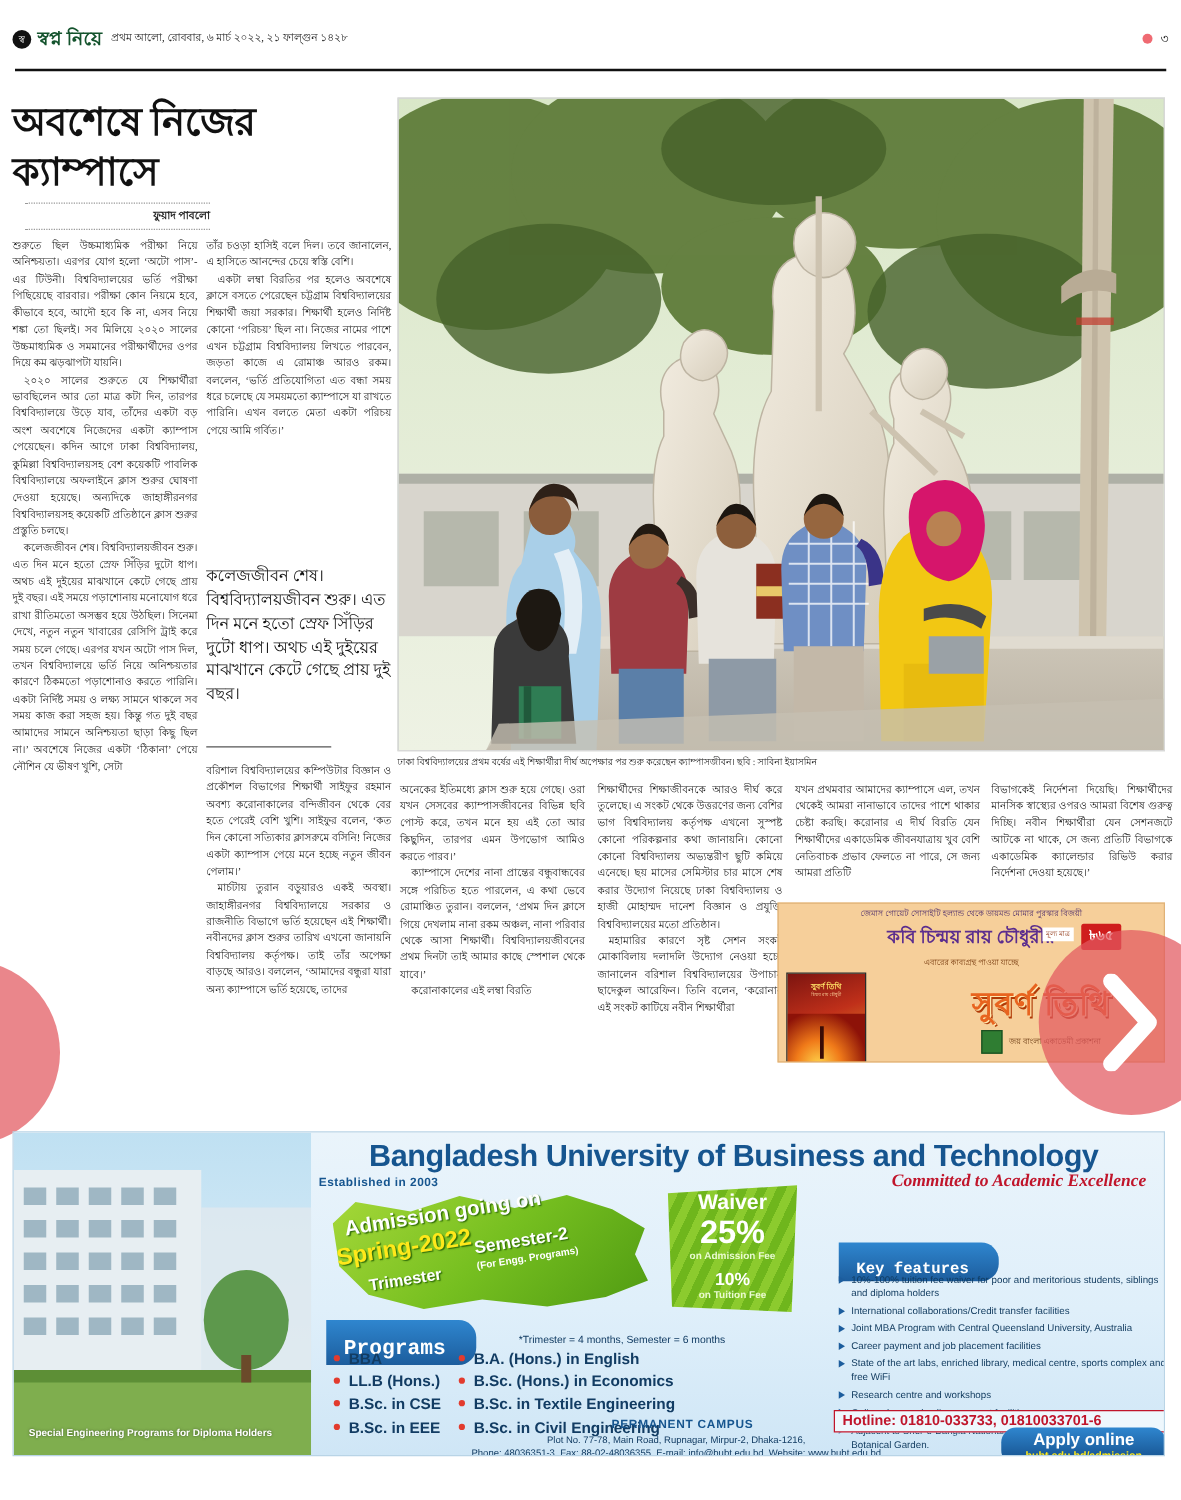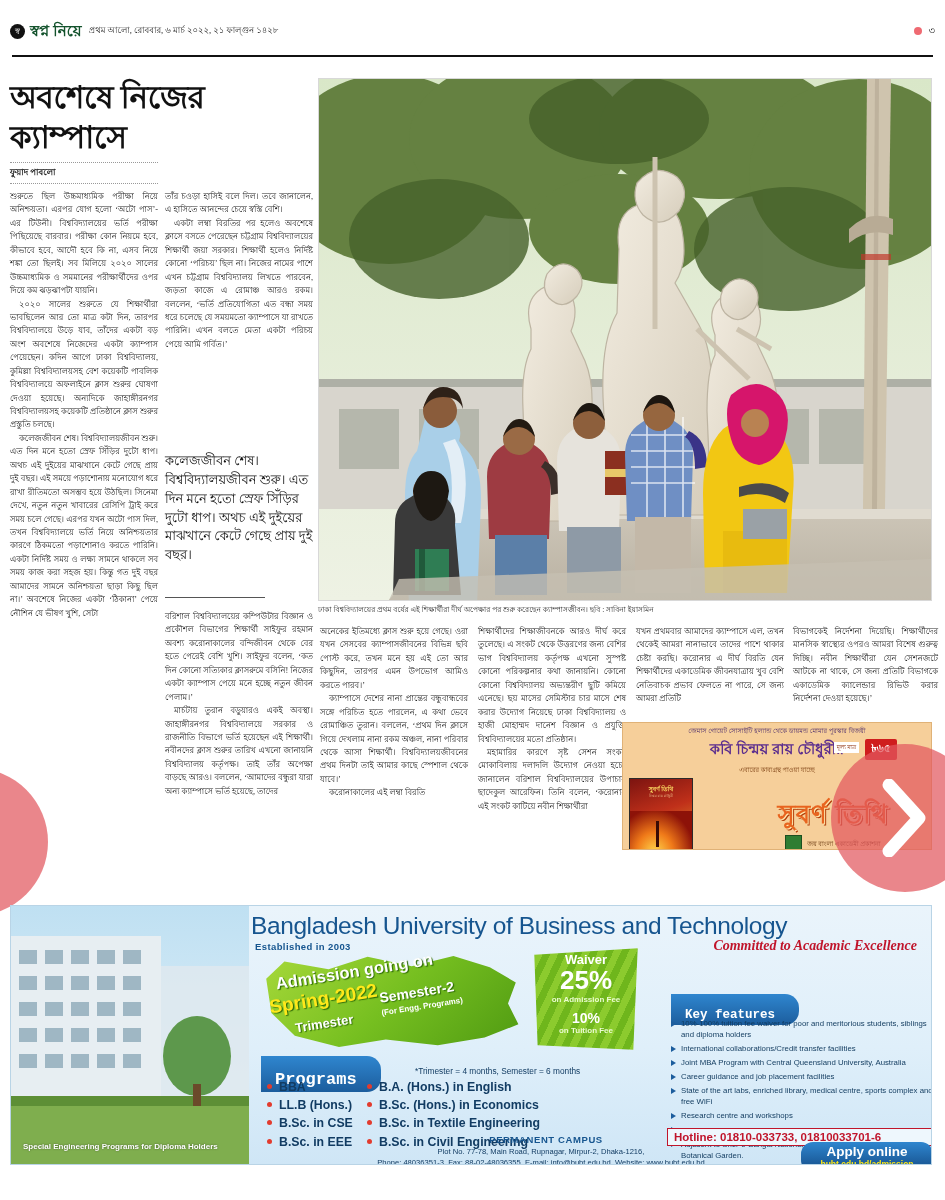--- a/index.html
+++ b/index.html
@@ -32,21 +32,21 @@
   .page-num{font-size:10px;color:#222;}
 
   .rule-top{position:absolute;left:12px;right:12px;top:55px;height:2px;background:#111;}
 
   
   .headline{
     position:absolute;left:10px;top:78px;width:295px;
     font-size:31px;line-height:1.28;font-weight:bold;color:#111;
     letter-spacing:-0.3px;
   }
-  .byline-box{position:absolute;left:10px;top:162px;width:148px;}
+  .byline-box{position:absolute;left:20px;top:162px;width:148px;text-align:right;}
   .dotline{border-top:1.5px dotted #999;height:0;margin:0;}
   .byline{font-size:8.5px;font-weight:bold;color:#222;padding:3px 0;}
 
   
   .col{
     position:absolute;
     font-size:8.3px;line-height:1.62;
     text-align:justify;color:#1c1c1c;
   }
   .col p{margin:0;text-indent:9px;}
@@ -88,21 +88,21 @@
   .bookad-top{
     text-align:center;font-size:6.4px;color:#4a2a6a;padding-top:3px;letter-spacing:.1px;
   }
   .bookad-title{
     text-align:center;font-size:14.5px;font-weight:bold;color:#5b2d8e;
     margin-top:1px;letter-spacing:.2px;
   }
   .bookad-sub{
     text-align:center;font-size:6.4px;color:#7a3d10;margin-top:3px;
   }
-  .bookad-body{display:flex;align-items:flex-end;padding:0 6px;gap:40px;}
+  .bookad-body{display:flex;align-items:center;padding:0 6px;gap:40px;}
   .book-cover{
     width:62px;height:74px;margin-top:2px;flex:0 0 auto;
     background:linear-gradient(160deg,#7c1410 0%,#c0301a 45%,#e8a62a 100%);
     border:1.5px solid #2b2b2b;position:relative;overflow:hidden;
   }
   .book-cover .bc-title{
     position:absolute;top:5px;left:0;right:0;text-align:center;
     font-size:6px;color:#ffe066;font-weight:bold;
   }
   .book-cover .bc-sub{
@@ -152,21 +152,22 @@
     background:linear-gradient(180deg,#eaf4fb 0%,#dfeffa 55%,#cfe6f6 100%);
     border:1px solid #b9d4e6;overflow:hidden;
   }
   .bubt-photo{
     position:absolute;left:0;top:0;width:238px;height:258px;overflow:hidden;
   }
   .bubt-photo svg{display:block;width:100%;height:100%;}
   .bubt-name{
     position:absolute;left:240px;top:6px;width:672px;
     font-family:"Liberation Sans",sans-serif;
-    font-size:24.5px;font-weight:normal;color:#16558f;letter-spacing:-0.4px;
+    font-size:24.5px;font-weight:bold;color:#16558f;letter-spacing:-0.4px;
+    text-align:center;
   }
   .bubt-est{
     position:absolute;left:244px;top:35px;
     font-family:"Liberation Sans",sans-serif;
     font-size:9.5px;font-weight:bold;color:#16558f;letter-spacing:.4px;
   }
   .bubt-commit{
     position:absolute;right:14px;top:32px;width:300px;text-align:right;
     font-family:"Liberation Serif",serif;font-style:italic;
     font-size:14px;font-weight:bold;color:#c0152b;
@@ -203,21 +204,21 @@
     position:absolute;left:34px;top:62px;transform:rotate(-9deg);
     font-family:"Liberation Sans",sans-serif;font-size:13px;font-weight:bold;
     color:#ffffff;text-shadow:1px 1px 1px #2f6b08;
   }
   .waiver{
     position:absolute;left:520px;top:40px;width:110px;height:108px;
     background:repeating-linear-gradient(115deg,#6fb61c 0 7px,#8ccb2e 7px 14px);
     clip-path:polygon(3% 8%,97% 2%,93% 96%,6% 92%);
     text-align:center;
   }
-  .waiver .w1{font-family:"Liberation Sans",sans-serif;font-size:13px;font-weight:bold;color:#fff;margin-top:6px;}
+  .waiver .w1{font-family:"Liberation Sans",sans-serif;font-size:17px;font-weight:bold;color:#fff;margin-top:6px;}
   .waiver .w2{font-family:"Liberation Sans",sans-serif;font-size:26px;font-weight:bold;color:#fff;line-height:1;}
   .waiver .w3{font-family:"Liberation Sans",sans-serif;font-size:8px;font-weight:bold;color:#eafbd0;margin-top:2px;}
   .waiver .w4{font-family:"Liberation Sans",sans-serif;font-size:14px;font-weight:bold;color:#fff;margin-top:6px;}
   .waiver .w5{font-family:"Liberation Sans",sans-serif;font-size:8px;font-weight:bold;color:#eafbd0;}
 
   .ribbon{
     font-family:Liberation Mono, monospace;font-weight:bold;color:#fff;
     background:linear-gradient(180deg,#2f86cf 0%,#1c5d9d 100%);
     border-radius:0 14px 14px 0;padding:14px 24px 3px 14px;display:inline-block;
   }
@@ -586,21 +587,21 @@
       <li>B.Sc. in CSE</li>
       <li>B.Sc. in EEE</li>
     </ul>
     <div class="pg-rule"></div>
 
     <div class="ribbon keyf-head">Key features</div>
     <ul class="kfeatures">
       <li>10%-100% tuition fee waiver for poor and meritorious students, siblings and diploma holders</li>
       <li>International collaborations/Credit transfer facilities</li>
       <li>Joint MBA Program with Central Queensland University, Australia</li>
-      <li>Career guidance and job placement facilities</li>
+      <li>Career payment and job placement facilities</li>
       <li>State of the art labs, enriched library, medical centre, sports complex and free WiFi</li>
       <li>Research centre and workshops</li>
       <li>Online class and online payment facilities</li>
       <li>Adjacent to Sher-e-Bangla National Cricket Stadium, National Zoo and Botanical Garden.</li>
       <li>One Stop Service Centre</li>
 
     </ul>
 
     <div class="hotline">Hotline: 01810-033733, 01810033701-6</div>
     <div class="perm-campus">PERMANENT CAMPUS</div>

